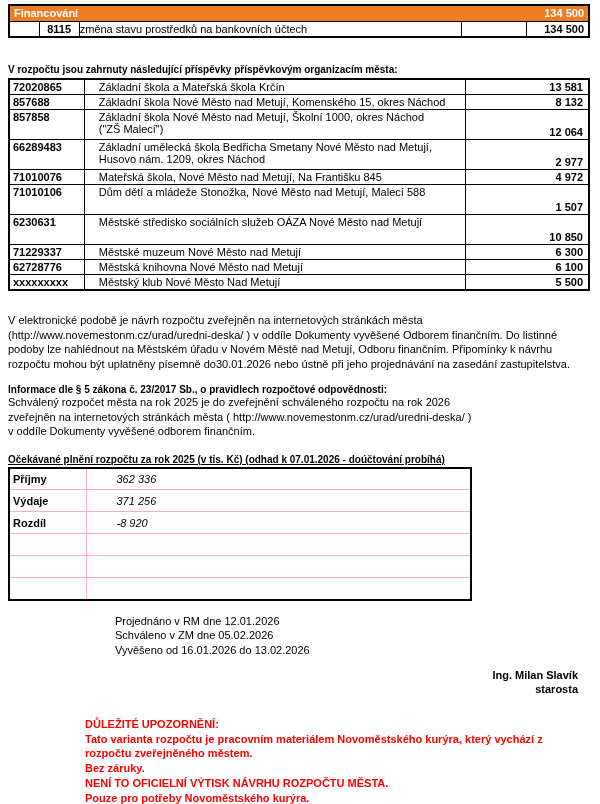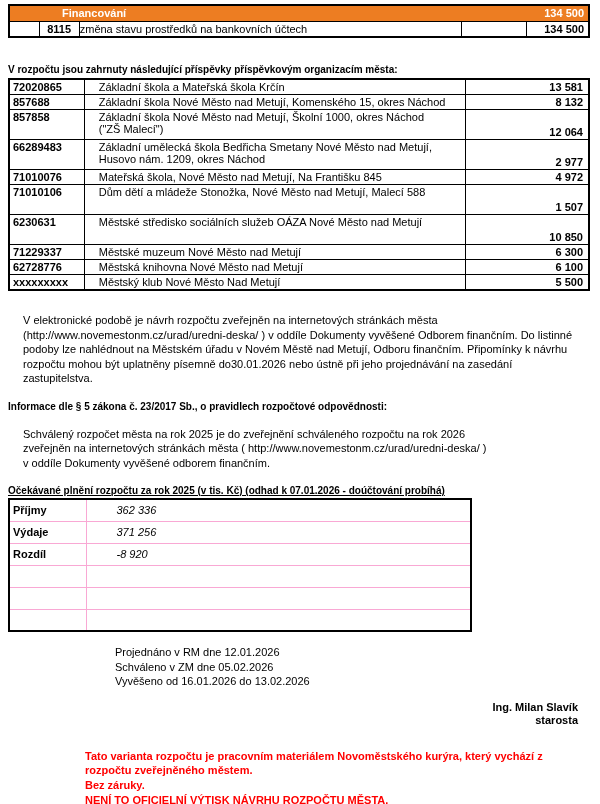--- a/index.html
+++ b/index.html
@@ -35,21 +35,21 @@
 
   
   .org-table { width: 582px; border: 2px solid #000; }
   .org-table td { border: 1px solid #000; padding: 1px 3px; vertical-align: top; height: 14px; }
   .org-table tr.tall td { height: 30px; }
   .org-id { font-weight: bold; }
   .org-name { padding-left: 14px !important; white-space: pre-line; }
   .org-val { font-weight: bold; text-align: right; vertical-align: bottom !important; padding-right: 5px !important; }
 
   
-  .para { white-space: pre-line; line-height: 14.5px; margin: 15px; }
+  .para { white-space: pre-line; line-height: 14.5px; margin: 0; }
   .p-publication { margin-top: 22px; }
 
   
   .exp-table { width: 462px; border: 2px solid #000; }
   .exp-table td { border: 1px solid #f9a8d4; height: 22px; padding: 0 3px; }
   .exp-label { font-weight: bold; }
   .exp-value { padding-left: 30px !important; font-style: italic; }
 
   
   .dates { margin-top: 13px; margin-left: 107px; line-height: 14.5px; }
@@ -64,21 +64,21 @@
   <table class="fin-table">
     <colgroup>
         <col style="width:30px">
         <col style="width:40px">
         <col style="width:381px">
         <col style="width:65px">
         <col style="width:62px">
       </colgroup>
     <tbody>
         <tr>
-      <td colspan="5" class="fin-head-cell" style="background: rgb(237, 125, 34); padding-left: 48px;">
+      <td colspan="5" class="fin-head-cell" style="background: rgb(237, 125, 34);">
         <div class="fin-head-flex">
           <span>Financování</span>
           <span>134 500</span>
         </div>
       </td>
     </tr>
     <tr>
       <td></td>
       <td class="cell-code">8115</td>
       <td class="cell-desc">změna stavu prostředků na bankovních účtech</td>
@@ -201,20 +201,21 @@
       <div>Schváleno v ZM dne 05.02.2026</div>
       <div>Vyvěšeno od 16.01.2026 do 13.02.2026</div>
     </div>
 
   <div class="signature">
     <div>Ing. Milan Slavík</div>
     <div>starosta</div>
   </div>
 
   <div class="warning" id="warning-block" style="color: rgb(255, 0, 0);">
+      <div>DŮLEŽITÉ UPOZORNĚNÍ:</div>
       <div>Tato varianta rozpočtu je pracovním materiálem Novoměstského kurýra, který vychází z</div>
       <div>rozpočtu zveřejněného městem.</div>
       <div>Bez záruky.</div>
       <div>NENÍ TO OFICIELNÍ VÝTISK NÁVRHU ROZPOČTU MĚSTA.</div>
       <div>Pouze pro potřeby Novoměstského kurýra.</div>
       <div>Jindřich Buchal.</div>
     </div>
 
 </div>
 

